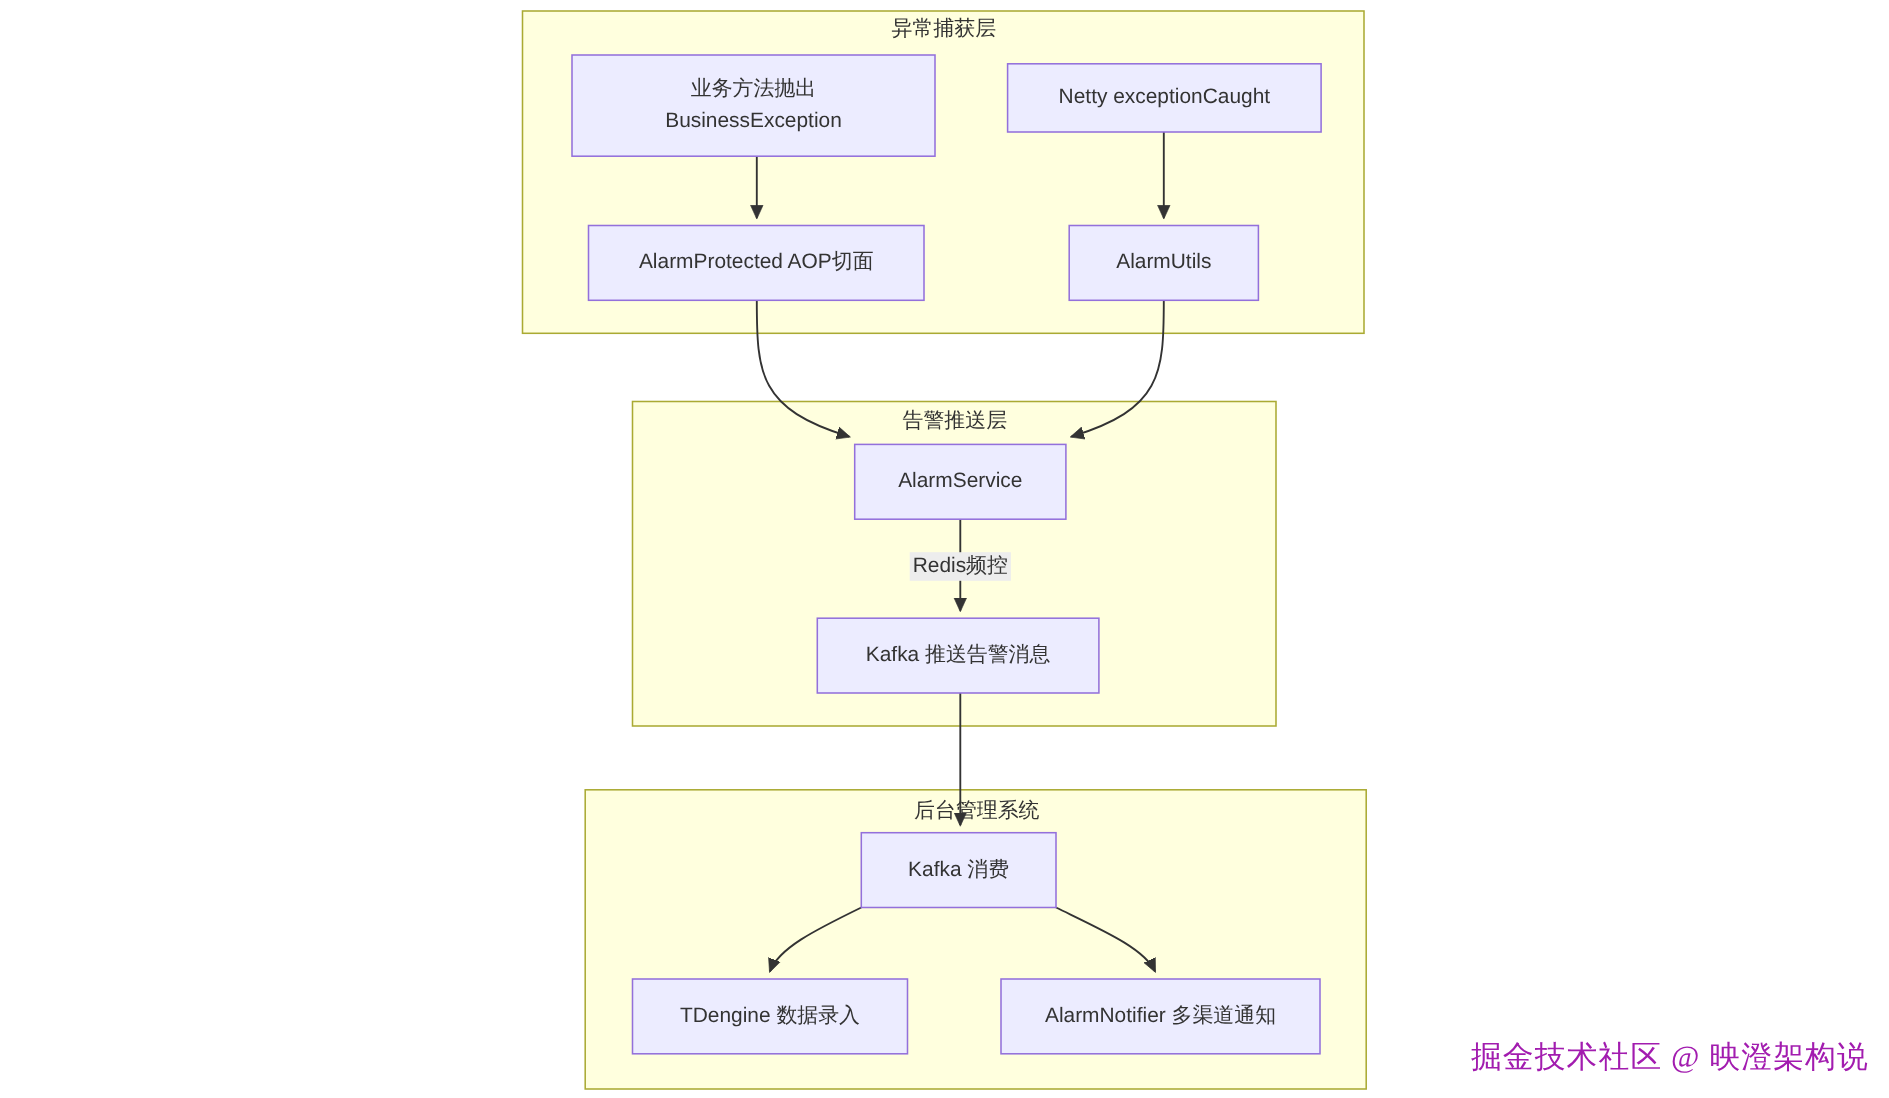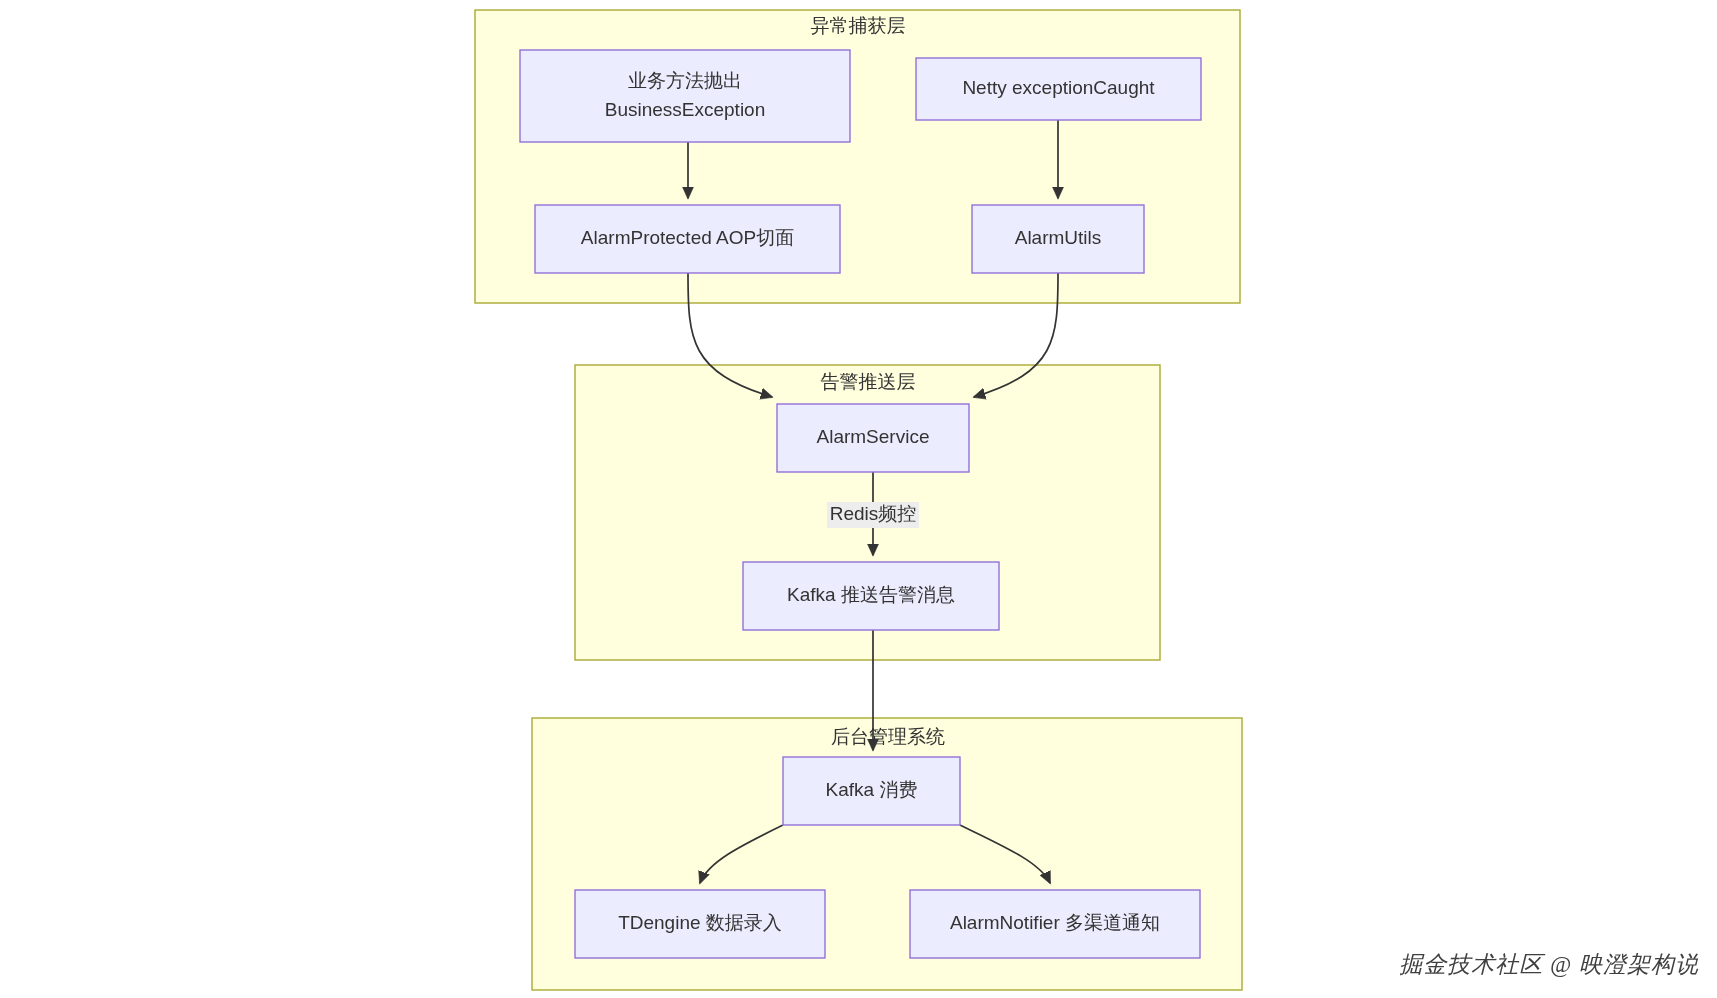--- a/index.html
+++ b/index.html
@@ -64,26 +64,25 @@
     font-size: 19px;
     fill: #333333;
     text-anchor: middle;
     dominant-baseline: middle;
   }
   .watermark {
     position: absolute;
     right: 18px;
     bottom: 18px;
     font-family: "Liberation Serif", "DejaVu Serif", serif;
-    font-size: 23px;
-    color: #404040;
+    font-size: 28px;
+    color: #a21caf;
     letter-spacing: 1px;
     white-space: nowrap;
     user-select: none;
-    font-style: italic;
   }
 </style>
 </head>
 <body>
 
 <div id="diagram-root">
 
   <svg id="flow" viewBox="0 0 1717 998" xmlns="http://www.w3.org/2000/svg">
     <defs>
       <marker id="arrowhead" viewBox="0 0 12 12" refX="10" refY="6" markerWidth="8" markerHeight="8" orient="auto-start-reverse">

